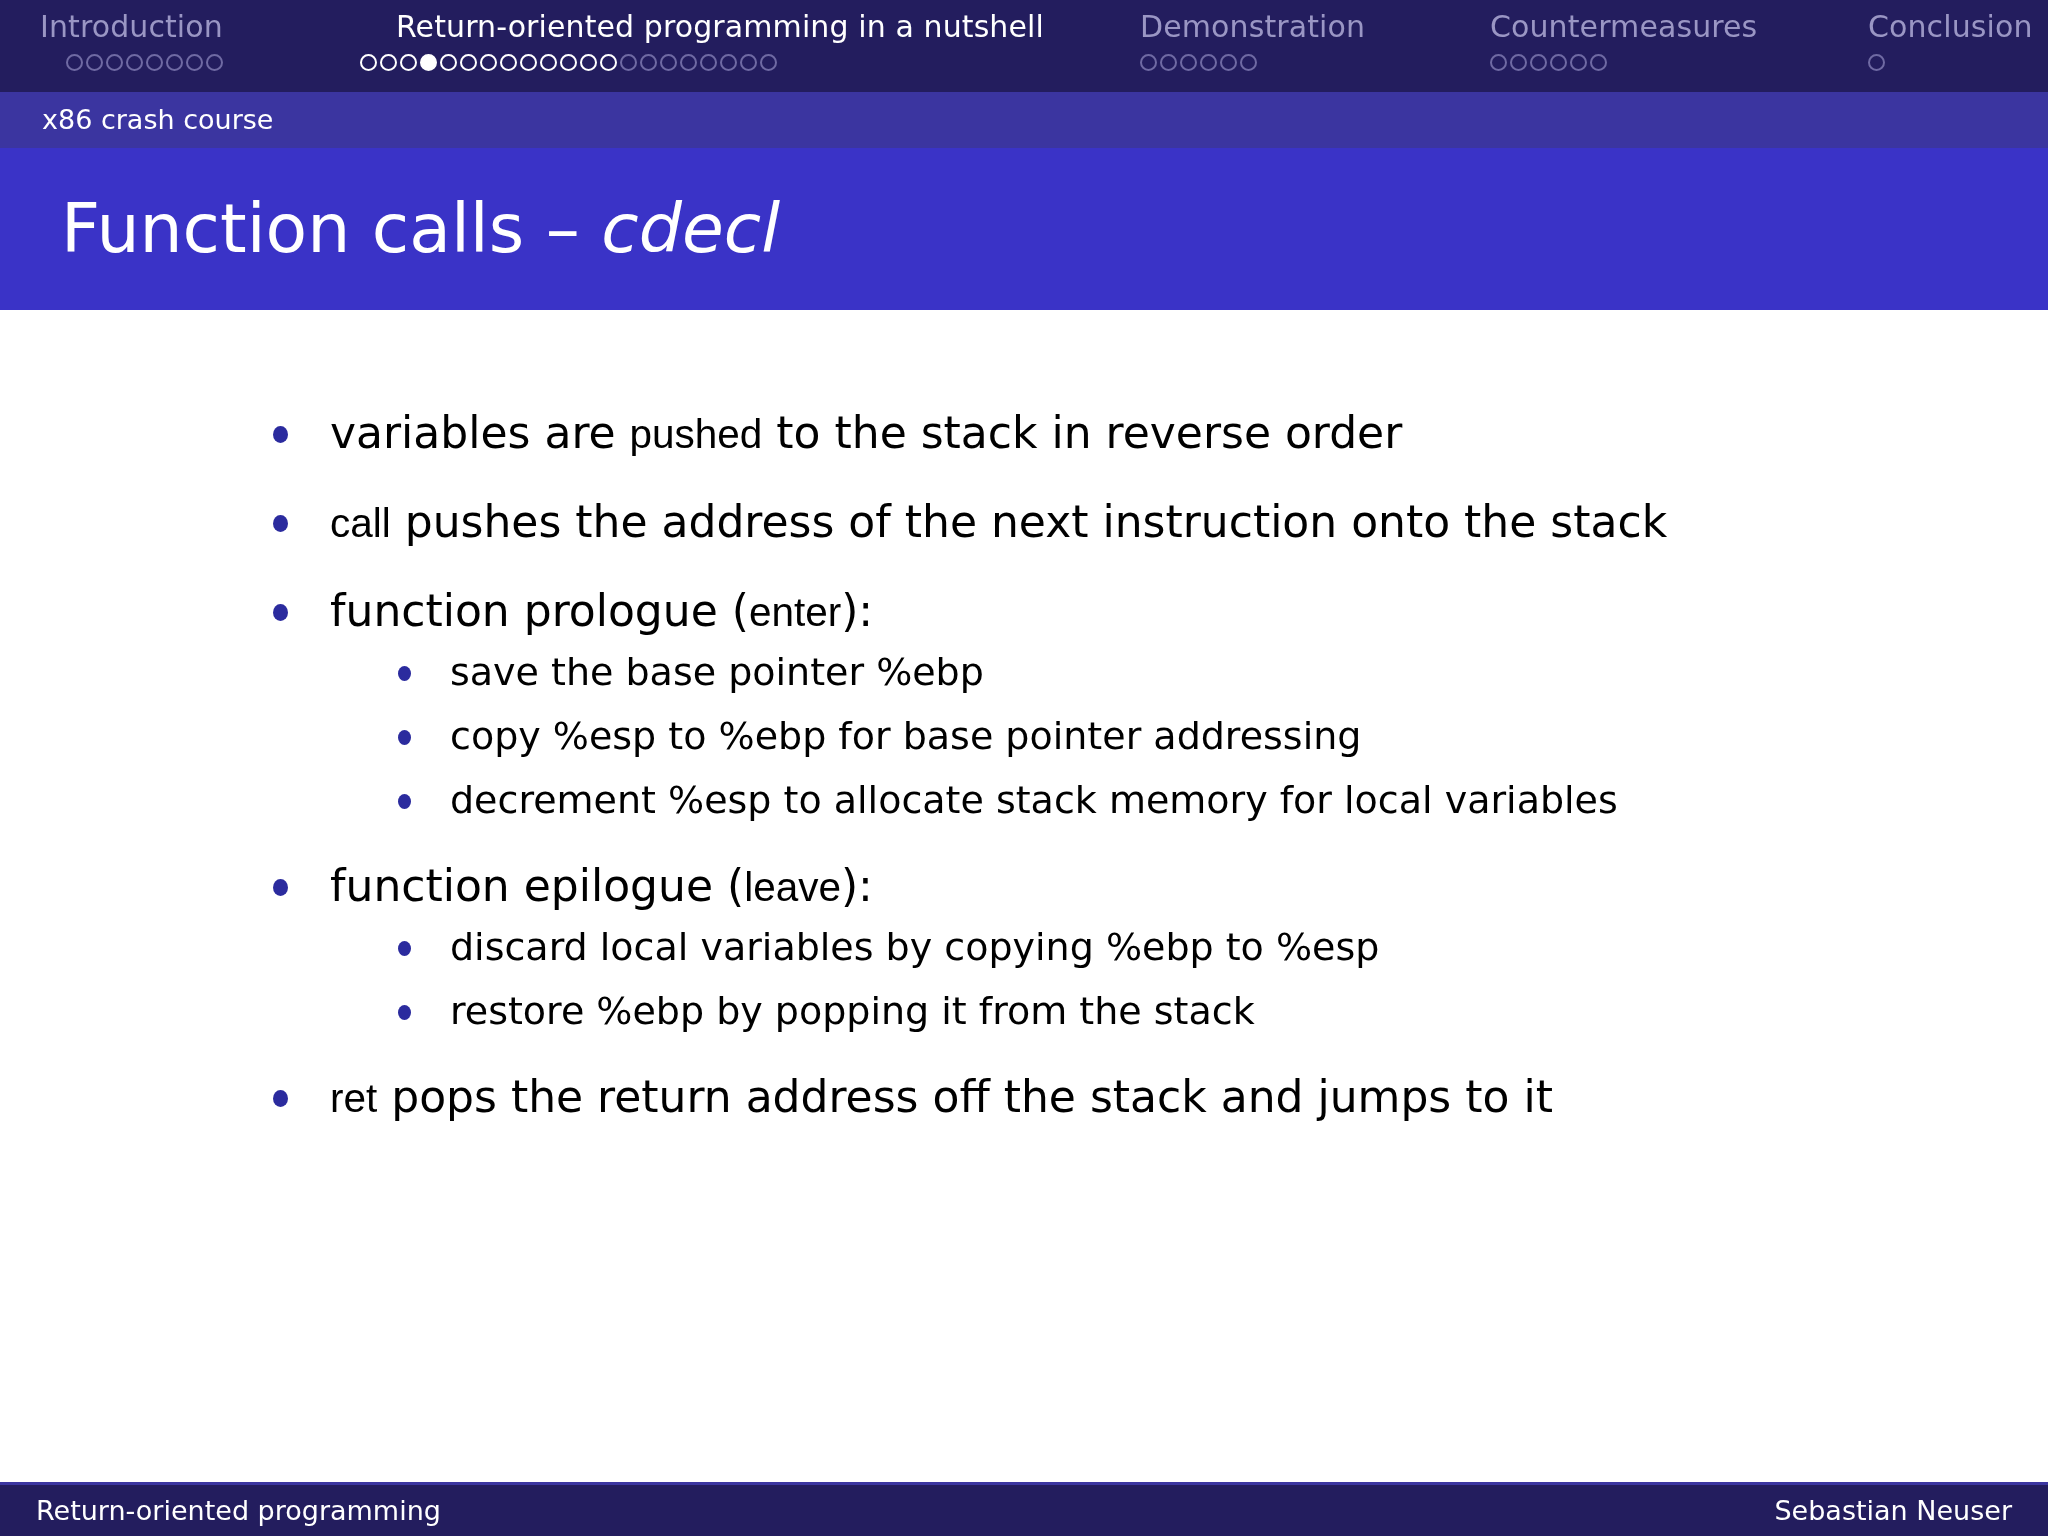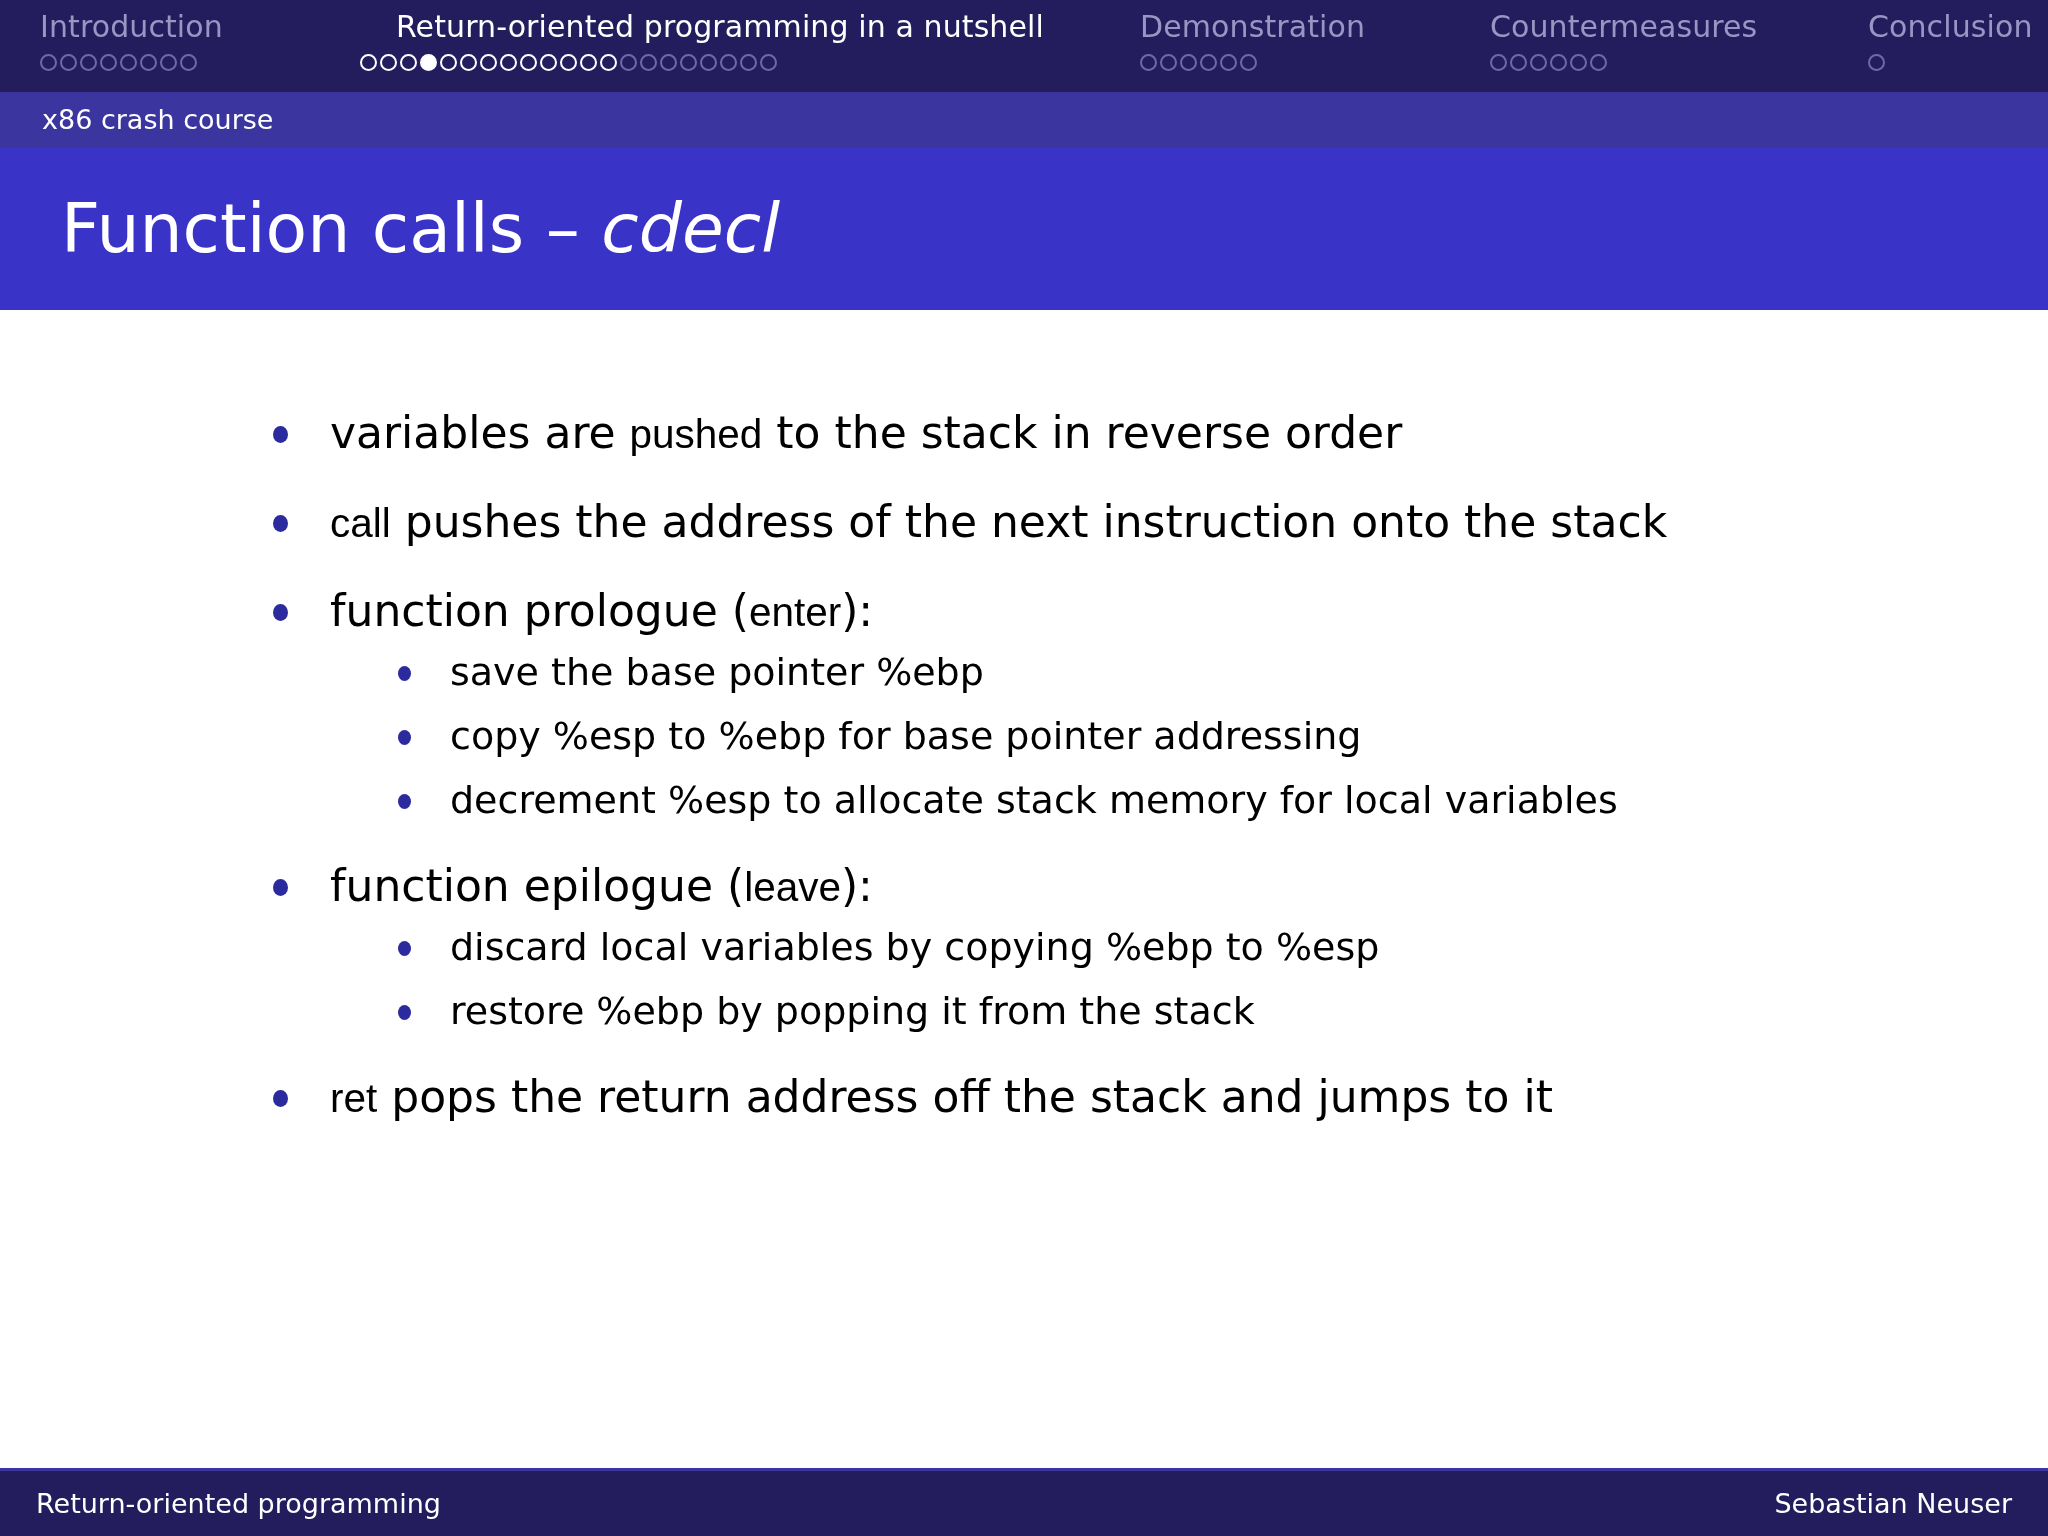--- a/index.html
+++ b/index.html
@@ -173,21 +173,21 @@
   }
   .tt {
     font-family: Liberation Sans, sans-serif;
     font-size: 0.92em;
   }
   .em {
   }
 
   
   #footer {
-    height: 68px;
+    height: 54px;
     background: #231d5e;
     flex: 0 0 auto;
     display: flex;
     align-items: center;
     justify-content: space-between;
     box-sizing: border-box;
     padding: 0 36px;
     border-top: 3px solid #3b35a0;
   }
   .footer-text {
@@ -196,21 +196,21 @@
     white-space: nowrap;
     line-height: 30px;
   }
 </style>
 </head>
 <body>
 
 <div id="slide">
 
   <div id="nav-bar">
-      <div class="nav-section" style="position: absolute; left: 40px;">
+      <div class="nav-section" style="position: absolute; left: 40px; align-items: flex-end;">
         <div class="nav-section-label">Introduction</div>
         <div class="nav-dots">
           <span class="dot"></span>
           <span class="dot"></span>
           <span class="dot"></span>
           <span class="dot"></span>
           <span class="dot"></span>
           <span class="dot"></span>
           <span class="dot"></span>
           <span class="dot"></span>

